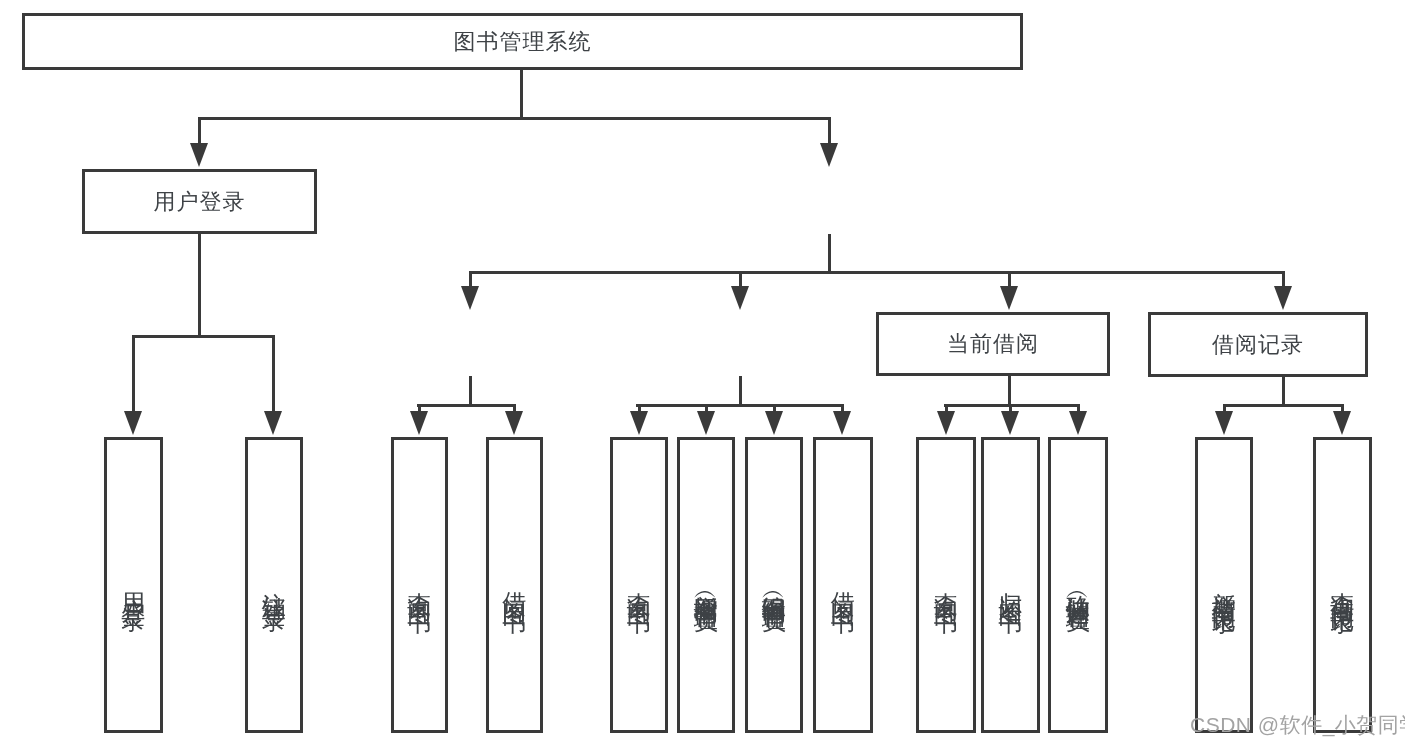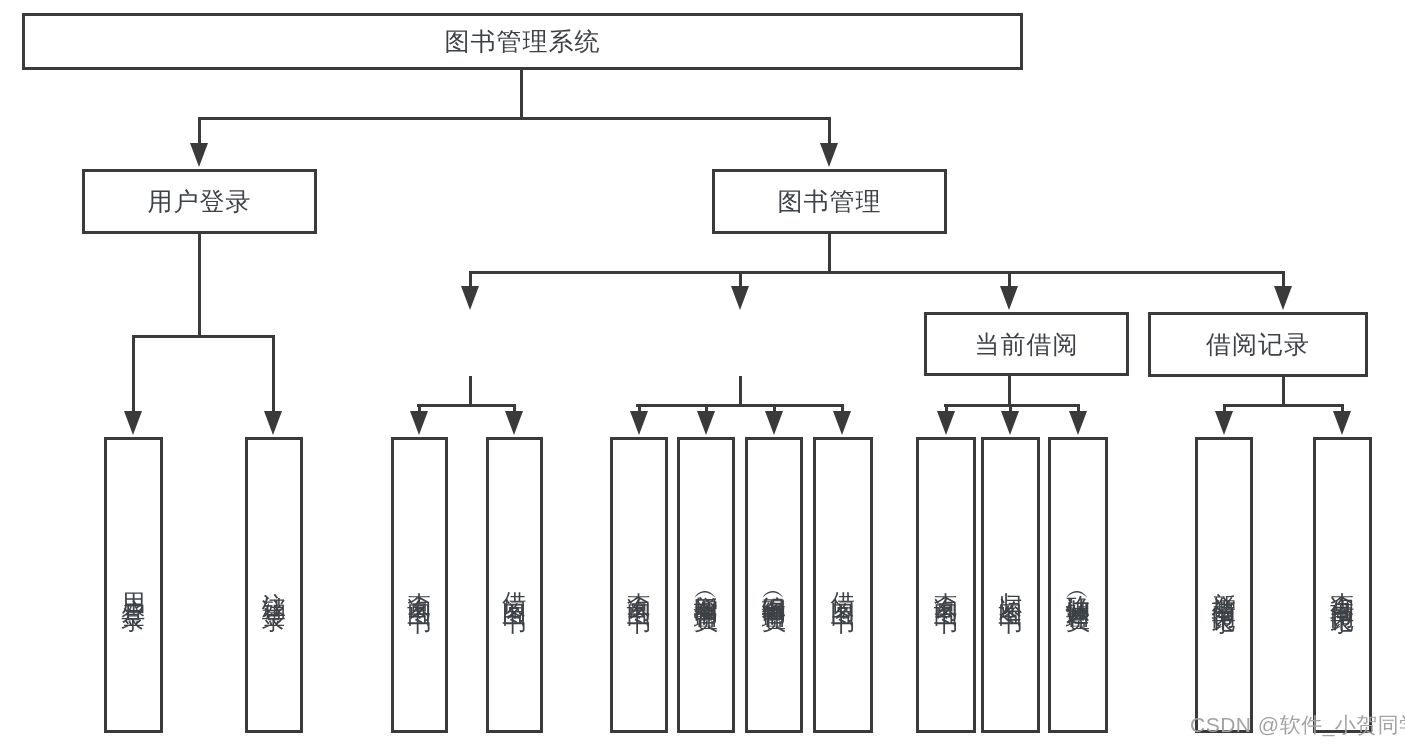--- a/index.html
+++ b/index.html
@@ -6,21 +6,21 @@
   .canvas {
     position:relative; width:1405px; height:747px; background:#ffffff;
     font-family:"Liberation Sans", sans-serif; overflow:hidden;
   }
   .node {
     position:absolute; box-sizing:border-box;
     border:3px solid #3a3a3a; background:#ffffff;
     display:flex; align-items:center; justify-content:center;
     color:#3e4246;
   }
-  .h-node { font-size:25px; letter-spacing:1px; white-space:nowrap; }
+  .h-node { font-size:22px; letter-spacing:1px; white-space:nowrap; }
   .leaf {
     writing-mode:vertical-rl; text-orientation:mixed;
     font-size:24px; letter-spacing:6px; line-height:1.15;
   }
   .vl { position:absolute; width:3px; background:#3a3a3a; }
   .hl { position:absolute; height:3px; background:#3a3a3a; }
   .arrow {
     position:absolute; width:0; height:0;
     border-left:9px solid transparent; border-right:9px solid transparent;
     border-top:24px solid #3a3a3a;
@@ -31,23 +31,22 @@
   }
 </style>
 </head>
 <body>
 
 <div class="canvas">
 
   <div class="node h-node" style="left:22px;top:13px;width:1001px;height:57px">图书管理系统</div>
 
   <div class="node h-node" style="left:82px;top:169px;width:235px;height:65px">用户登录</div>
-  <div class="node h-node" style="left:712px;top:169px;width:235px;height:65px">图书管理</div>
 
-  <div class="node h-node" style="left:924px;top:312px;width:205px;height:64px">当前借阅</div>
+  <div class="node h-node" style="left:876px;top:312px;width:234px;height:64px">当前借阅</div>
   <div class="node h-node" style="left:1148px;top:312px;width:220px;height:65px">借阅记录</div>
 
   <div class="node leaf" style="left:104px;top:437px;width:59px;height:296px">用户登录</div>
   <div class="node leaf" style="left:245px;top:437px;width:58px;height:296px">注销登录</div>
 
   <div class="node leaf" style="left:391px;top:437px;width:57px;height:296px">查询图书</div>
   <div class="node leaf" style="left:486px;top:437px;width:57px;height:296px">借阅图书</div>
 
   <div class="node leaf" style="left:610px;top:437px;width:58px;height:296px">查询图书</div>
   <div class="node leaf" style="left:677px;top:437px;width:58px;height:296px;letter-spacing:2px">新增图书（管理员）</div>

